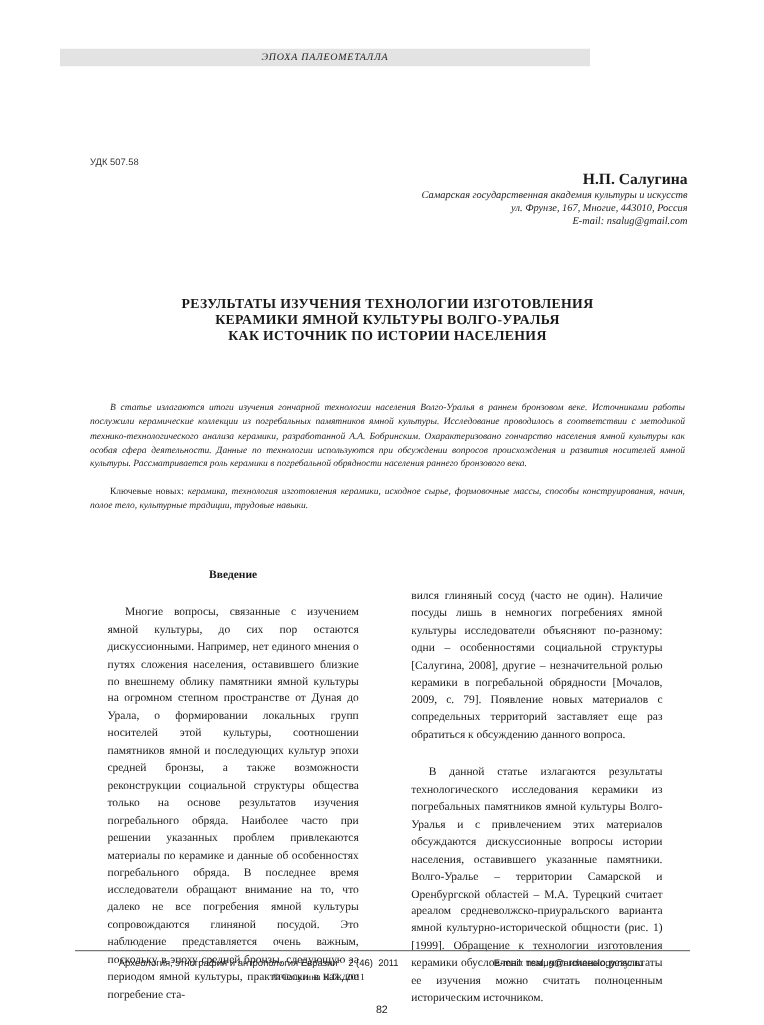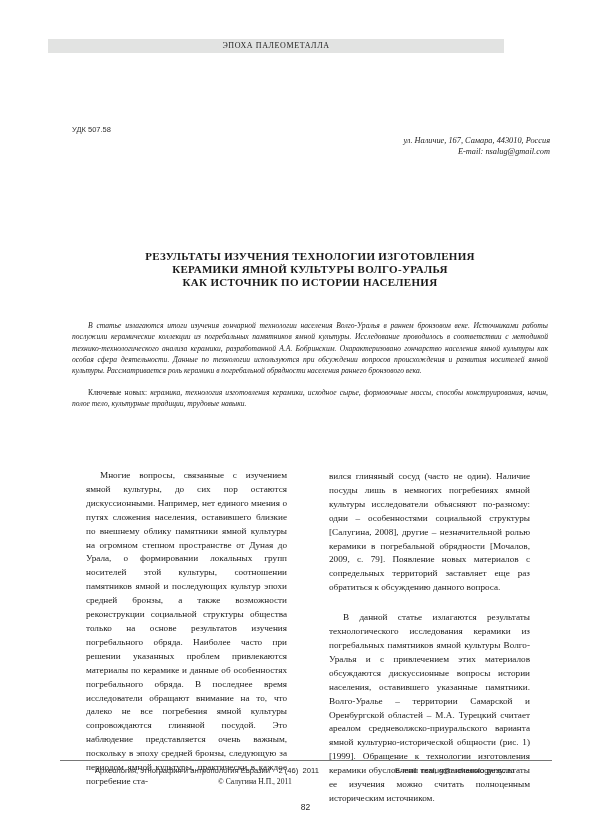--- a/index.html
+++ b/index.html
@@ -8,21 +8,21 @@
     position: absolute; left: 48px; top: 39px; width: 424px; height: 14px;
     background: #e2e3e2; text-align: center;
     font-family: "Liberation Serif", serif; font-size: 8px; letter-spacing: 0.6px;
     line-height: 14px; color: #222;
   }
   .header-band { width: 424px; }
   .udk { position: absolute; left: 72px; top: 125px; font-family: "Liberation Sans", sans-serif; font-size: 7.5px; color: #333; }
   .author-block { position: absolute; right: 61px; top: 136px; text-align: right; font-family: "Liberation Serif", serif; }
   .author-name { font-weight: bold; font-size: 12.5px; line-height: 15px; }
   .affil { font-style: italic; font-size: 8.3px; line-height: 10.5px; color: #222; }
-  .title { position: absolute; left: 60px; width: 500px; top: 250px; text-align: center;
+  .title { position: absolute; left: 60px; width: 500px; top: 237px; text-align: center;
     font-family: "Liberation Serif", serif; font-weight: bold; font-size: 11px; line-height: 13px; letter-spacing: 0.3px; }
   .abstract { position: absolute; left: 72px; width: 476px; top: 320px; font-family: "Liberation Serif", serif;
     font-style: italic; font-size: 7.6px; line-height: 11.3px; text-align: justify; color: #222; text-indent: 16px; }
   .keywords { position: absolute; left: 72px; width: 476px; top: 387px; font-family: "Liberation Serif", serif;
     font-size: 7.6px; line-height: 11.3px; text-align: justify; color: #222; text-indent: 16px; }
   .keywords .kw-label { font-style: normal; }
   .keywords .kw-list { font-style: italic; }
   .col { position: absolute; top: 452px; width: 233px; font-family: "Liberation Serif", serif; font-size: 9.2px;
     line-height: 13.9px; text-align: justify; color: #1a1a1a; }
   .col-left { left: 70px; top: 453px; }
@@ -32,44 +32,47 @@
   .para.noindent { text-indent: 0; }
   .footer-rule { position: absolute; left: 60px; top: 760px; width: 492px; height: 1px; background: #777; }
   .footer-line1 { position: absolute; left: 95px; top: 766px; font-family: "Liberation Sans", sans-serif; font-size: 7.6px; color: #222; white-space: pre; }
   .footer-line2 { position: absolute; left: 218px; top: 777px; font-family: Liberation Serif, serif; font-size: 7.6px; color: #222; }
   .footer-email { position: absolute; left: 395px; top: 766px; font-family: "Liberation Sans", sans-serif; font-size: 7.6px; color: #222; }
   .page-num { position: absolute; left: 0; width: 611px; top: 802px; text-align: center; font-family: "Liberation Sans", sans-serif; font-size: 8.5px; color: #222; }
 </style>
 </head>
 <body>
 
-<div class="header-band" style="left:48px;width:456px;">
+<div class="header-band" style="left:48px;width:424px;font-style:italic;">
   <span>ЭПОХА ПАЛЕОМЕТАЛЛА</span>
 </div>
 
 <div class="udk">УДК 507.58</div>
 
 <div class="author-block">
-  <div class="affil">ул. Наличие, 167, Самара, 443010, Россия</div>
+  <div class="author-name">Н.П. Салугина</div>
+  <div class="affil">Самарская государственная академия культуры и искусств</div>
+  <div class="affil">ул. Фрунзе, 167, Многие, 443010, Россия</div>
   <div class="affil">E-mail: nsalug@gmail.com</div>
 </div>
 
 <div class="title">
   <div>РЕЗУЛЬТАТЫ ИЗУЧЕНИЯ ТЕХНОЛОГИИ ИЗГОТОВЛЕНИЯ</div>
   <div>КЕРАМИКИ ЯМНОЙ КУЛЬТУРЫ ВОЛГО-УРАЛЬЯ</div>
   <div>КАК ИСТОЧНИК ПО ИСТОРИИ НАСЕЛЕНИЯ</div>
 </div>
 
 <div class="abstract">В статье излагаются итоги изучения гончарной технологии населения Волго-Уралья в раннем бронзовом веке. Источниками работы послужили керамические коллекции из погребальных памятников ямной культуры. Исследование проводилось в соответствии с методикой технико-технологического анализа керамики, разработанной А.А. Бобринским. Охарактеризовано гончарство населения ямной культуры как особая сфера деятельности. Данные по технологии используются при обсуждении вопросов происхождения и развития носителей ямной культуры. Рассматривается роль керамики в погребальной обрядности населения раннего бронзового века.</div>
 
 <div class="keywords">
   <span class="kw-label">Ключевые новых: </span><span class="kw-list">керамика, технология изготовления керамики, исходное сырье, формовочные массы, способы конструирования, начин, полое тело, культурные традиции, трудовые навыки.</span>
 </div>
 
 <div class="col col-left">
+  <div class="section-head">Введение</div>
   <p class="para">Многие вопросы, связанные с изучением ямной культуры, до сих пор остаются дискуссионными. Например, нет единого мнения о путях сложения населения, оставившего близкие по внешнему облику памятники ямной культуры на огромном степном пространстве от Дуная до Урала, о формировании локальных групп носителей этой культуры, соотношении памятников ямной и последующих культур эпохи средней бронзы, а также возможности реконструкции социальной структуры общества только на основе результатов изучения погребального обряда. Наиболее часто при решении указанных проблем привлекаются материалы по керамике и данные об особенностях погребального обряда. В последнее время исследователи обращают внимание на то, что далеко не все погребения ямной культуры сопровождаются глиняной посудой. Это наблюдение представляется очень важным, поскольку в эпоху средней бронзы, следующую за периодом ямной культуры, практически в каждое погребение ста-</p>
 </div>
 
 <div class="col col-right">
   <p class="para noindent">вился глиняный сосуд (часто не один). Наличие посуды лишь в немногих погребениях ямной культуры исследователи объясняют по-разному: одни – особенностями социальной структуры [Салугина, 2008], другие – незначительной ролью керамики в погребальной обрядности [Мочалов, 2009, с. 79]. Появление новых материалов с сопредельных территорий заставляет еще раз обратиться к обсуждению данного вопроса.</p>
   <p class="para">В данной статье излагаются результаты технологического исследования керамики из погребальных памятников ямной культуры Волго-Уралья и с привлечением этих материалов обсуждаются дискуссионные вопросы истории населения, оставившего указанные памятники. Волго-Уралье – территории Самарской и Оренбургской областей – М.А. Турецкий считает ареалом средневолжско-приуральского варианта ямной культурно-исторической общности (рис. 1) [1999]. Обращение к технологии изготовления керамики обусловлено тем, что именно результаты ее изучения можно считать полноценным историческим источником.</p>
 </div>
 
 <div class="footer-rule"></div>
 <div class="footer-line1">Археология, этнография и антропология Евразии    2 (46)  2011</div>

